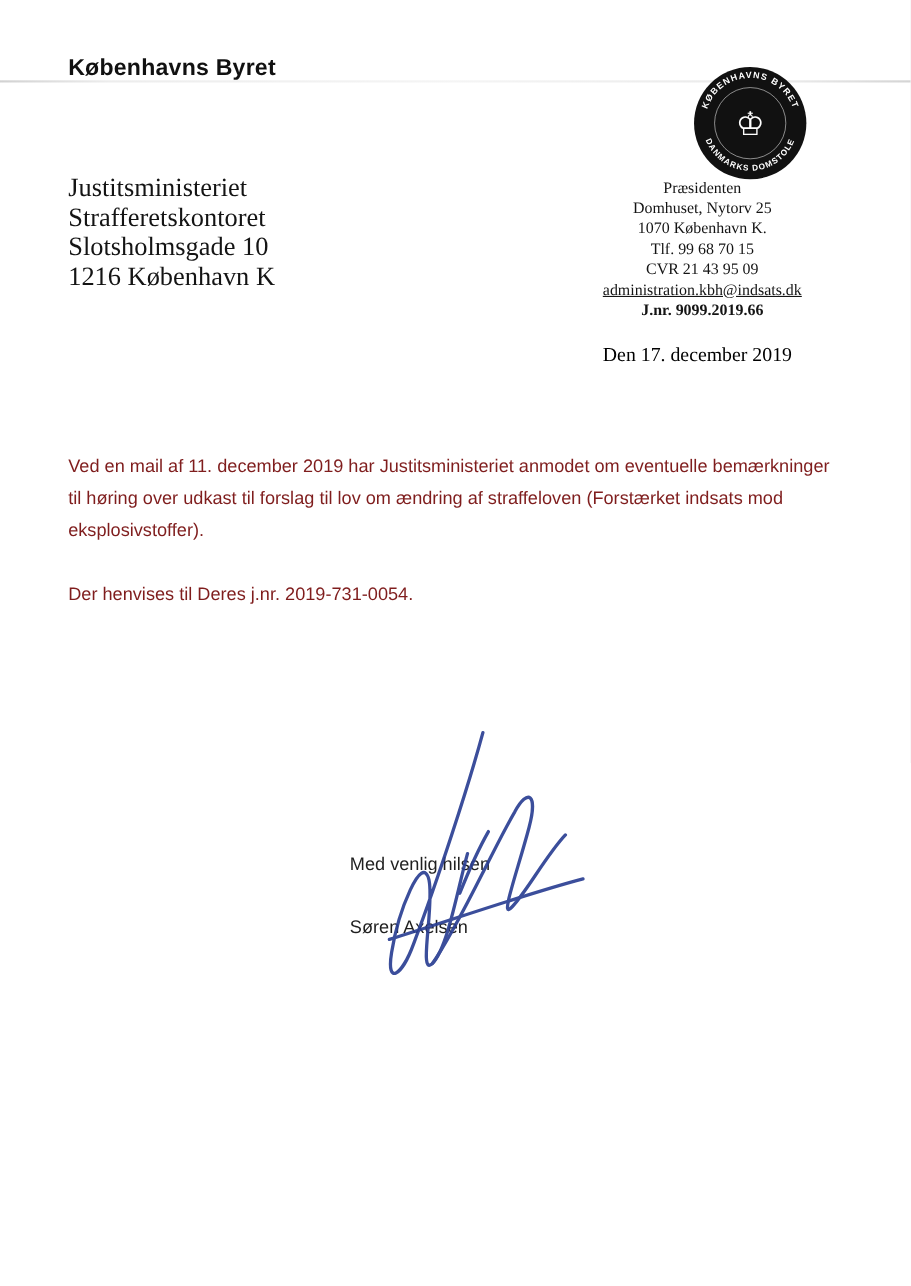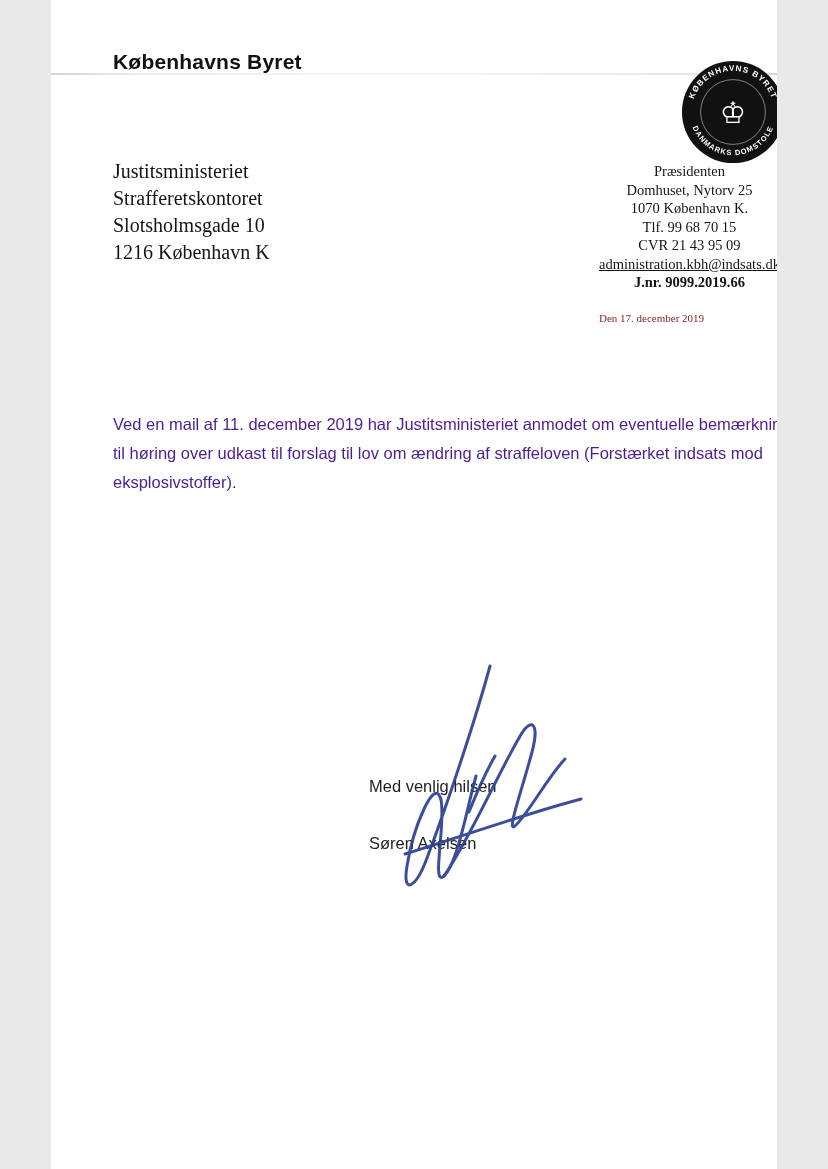--- a/index.html
+++ b/index.html
@@ -3,21 +3,21 @@
 <meta charset="utf-8">
 <style>
   html, body {
     margin: 0;
     padding: 0;
     background: #e9e9e9;
     font-family: "Liberation Sans", sans-serif;
   }
   .page {
     position: relative;
-    width: 726px;
+    width: 828px;
     height: 1169px;
     margin: 0 auto;
     background: #ffffff;
     overflow: hidden;
     color: #1c1c1c;
   }
   
   .scan-line {
     position: absolute;
     top: 73px;
@@ -43,21 +43,21 @@
     top: 58px;
     left: 628px;
     width: 108px;
     height: 108px;
   }
   .recipient {
     position: absolute;
     top: 158px;
     left: 62px;
     font-family: "Liberation Serif", serif;
-    font-size: 20px;
+    font-size: 24px;
     line-height: 27px;
     color: #141414;
   }
   .sender {
     position: absolute;
     top: 162px;
     left: 548px;
     font-family: "Liberation Serif", serif;
     font-size: 14.5px;
     line-height: 18.5px;
@@ -70,32 +70,32 @@
     cursor: pointer;
   }
   .sender .jnr {
     font-weight: 700;
   }
   .letter-date {
     position: absolute;
     top: 312px;
     left: 548px;
     font-family: "Liberation Serif", serif;
-    font-size: 11px;
-    color: #7f1d1d;
+    font-size: 18px;
+    color: #000000;
   }
   .body-text {
     position: absolute;
     top: 410px;
     left: 62px;
     width: 706px;
     font-family: "Liberation Sans", sans-serif;
     font-size: 16.5px;
     line-height: 29px;
-    color: #4c1d95;
+    color: #7f1d1d;
   }
   .body-text p {
     margin: 0 0 29px 0;
   }
   .closing {
     position: absolute;
     top: 777px;
     left: 318px;
     font-size: 16.5px;
     color: #1f1f1f;
@@ -158,20 +158,21 @@
     <div>Tlf. 99 68 70 15</div>
     <div>CVR 21 43 95 09</div>
     <div class="email">administration.kbh@indsats.dk</div>
     <div class="jnr">J.nr. 9099.2019.66</div>
   </div>
 
   <div class="letter-date">Den 17. december 2019</div>
 
   <div class="body-text">
     <p>Ved en mail af 11. december 2019 har Justitsministeriet anmodet om eventuelle bemærkninger til høring over udkast til forslag til lov om ændring af straffeloven (Forstærket indsats mod eksplosivstoffer).</p>
+    <p>Der henvises til Deres j.nr. 2019-731-0054.</p>
   </div>
 
   <div class="closing">Med venlig hilsen</div>
 
   <svg class="signature" viewBox="0 0 250 255">
     <g fill="none" stroke="#2b3f93" stroke-width="3" stroke-linecap="round" opacity="0.92">
       <path d="M 141,14 C 128,62 100,148 78,206 C 67,236 53,244 58,214 C 64,176 86,122 92,148 C 97,172 82,236 95,224 C 109,210 118,156 127,124"></path>
       <path d="M 95,224 C 118,192 150,120 170,86 C 182,64 191,70 183,100 C 173,138 157,182 166,174 C 179,162 198,126 216,107"></path>
       <path d="M 56,202 C 108,186 182,160 232,147"></path>
       <path d="M 120,160 C 128,140 138,118 146,104"></path>

